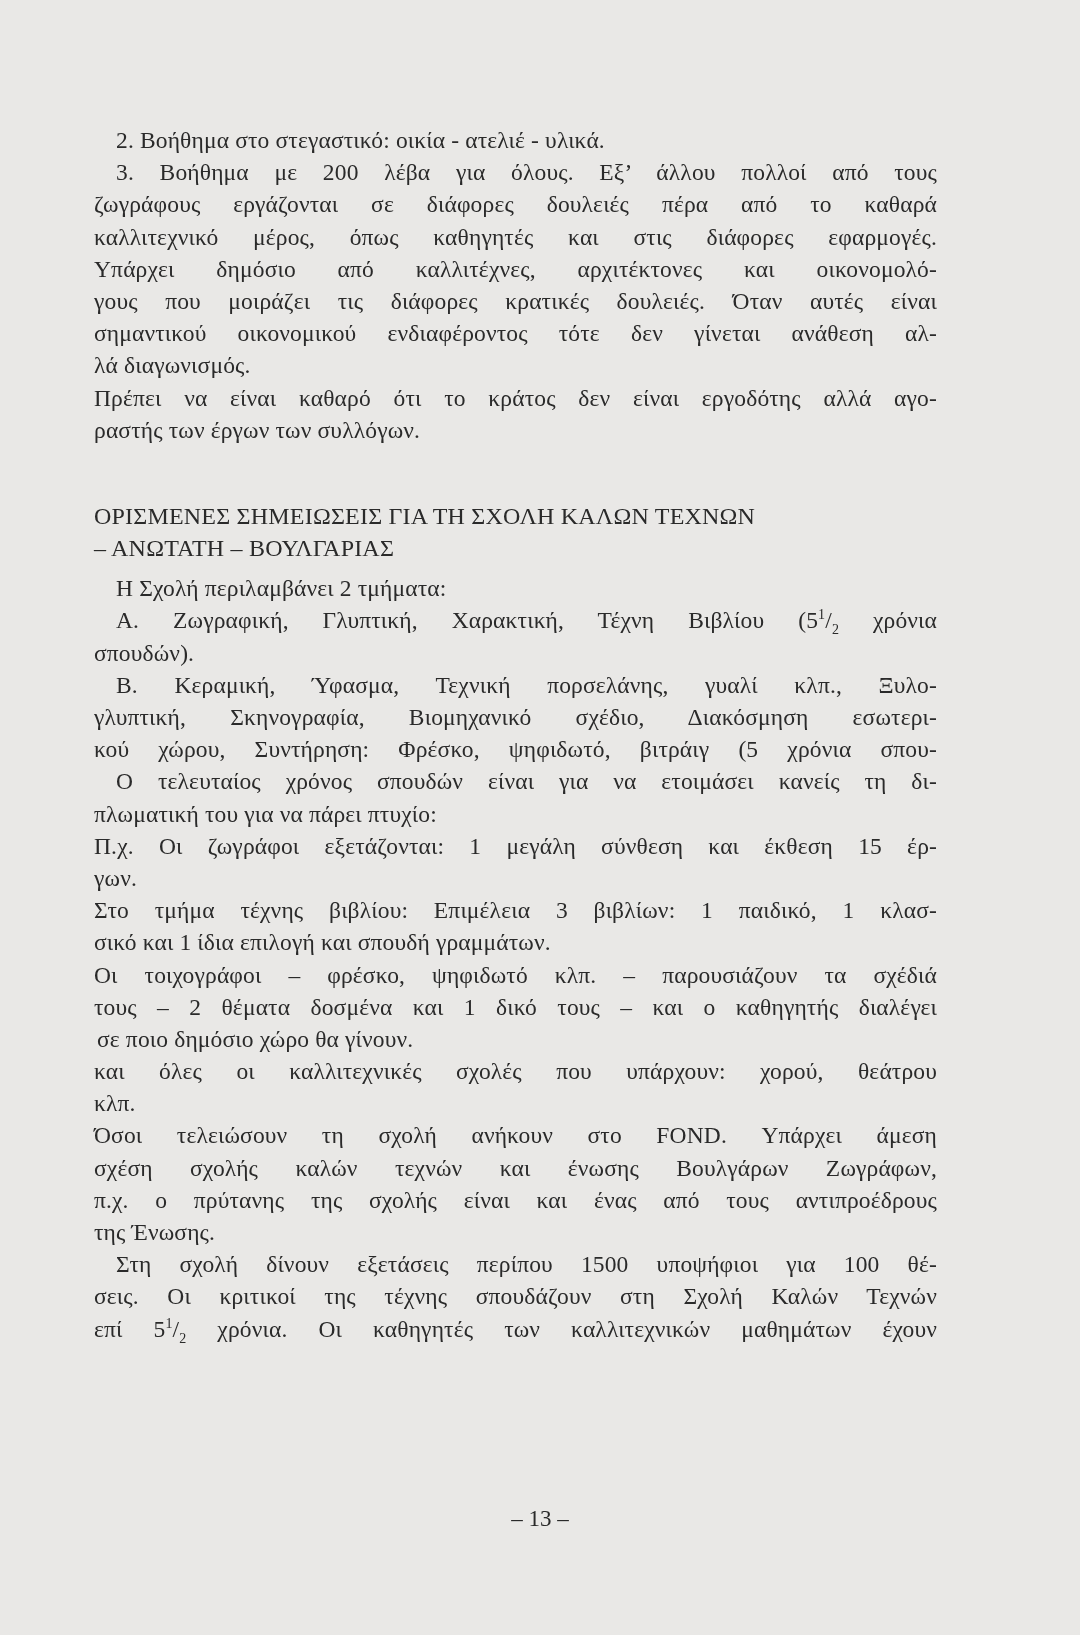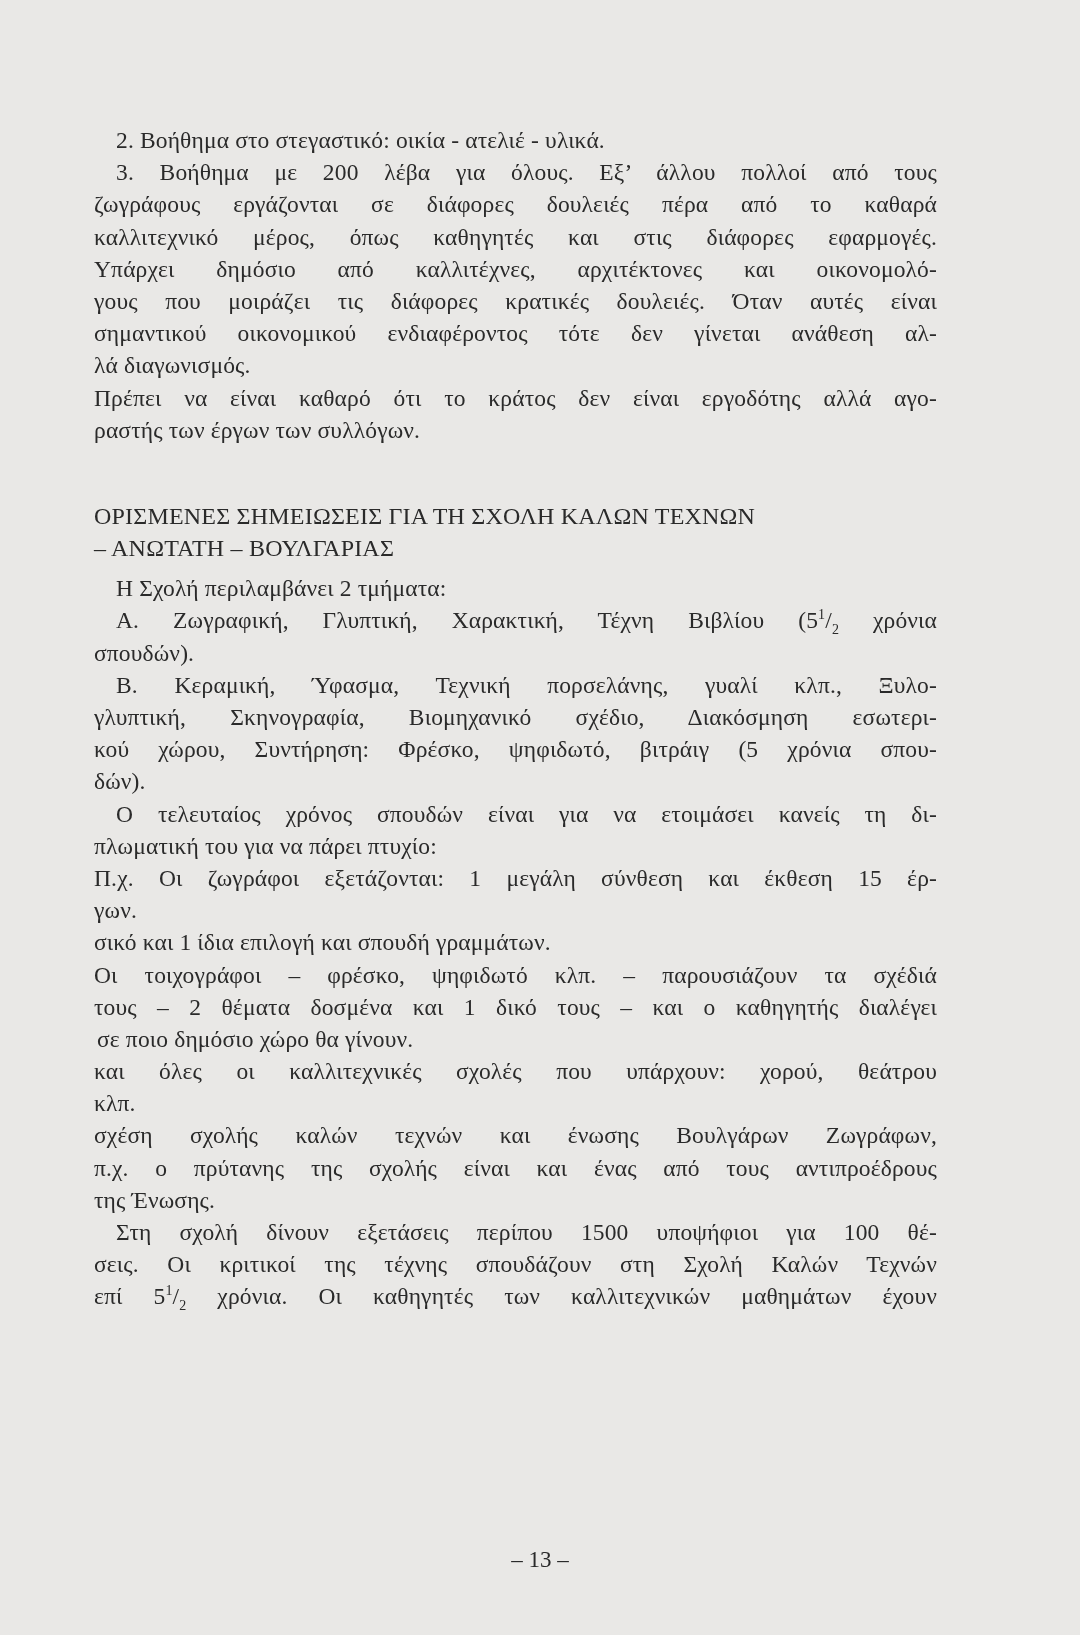--- a/index.html
+++ b/index.html
@@ -33,21 +33,20 @@
   }
   .gap1 { height: 54px; }
   .gap2 { height: 8px; }
   sup, sub { font-size: 14px; line-height: 0; }
   .pageno {
     position: absolute;
     left: 0; width: 1080px;
     top: 1506px;
     text-align: center;
     font-size: 23px;
-    margin-top: 41px;
   }
 </style>
 </head>
 <body>
 
 <div class="page">
 
   <div>
     <span class="line ind">2. Βοήθημα στο στεγαστικό: οικία - ατελιέ - υλικά.</span>
     <span class="line just ind">3. Βοήθημα με 200 λέβα για όλους. Εξ’ άλλου πολλοί από τους</span>
@@ -70,31 +69,32 @@
 
   <div class="gap2"></div>
 
   <div>
     <span class="line ind">Η Σχολή περιλαμβάνει 2 τμήματα:</span>
     <span class="line just ind"><span>Α. Ζωγραφική, Γλυπτική, Χαρακτική, Τέχνη Βιβλίου (5</span><sup>1</sup><span>/</span><sub>2</sub><span> χρόνια</span></span>
     <span class="line">σπουδών).</span>
     <span class="line just ind">Β. Κεραμική, Ύφασμα, Τεχνική πορσελάνης, γυαλί κλπ., Ξυλο-</span>
     <span class="line just">γλυπτική, Σκηνογραφία, Βιομηχανικό σχέδιο, Διακόσμηση εσωτερι-</span>
     <span class="line just">κού χώρου, Συντήρηση: Φρέσκο, ψηφιδωτό, βιτράιγ (5 χρόνια σπου-</span>
-    <span class="line">δών).</span>
     <span class="line just ind">Ο τελευταίος χρόνος σπουδών είναι για να ετοιμάσει κανείς τη δι-</span>
     <span class="line">πλωματική του για να πάρει πτυχίο:</span>
     <span class="line just">Π.χ. Οι ζωγράφοι εξετάζονται: 1 μεγάλη σύνθεση και έκθεση 15 έρ-</span>
     <span class="line">γων.</span>
+    <span class="line just">Στο τμήμα τέχνης βιβλίου: Επιμέλεια 3 βιβλίων: 1 παιδικό, 1 κλασ-</span>
     <span class="line">σικό και 1 ίδια επιλογή και σπουδή γραμμάτων.</span>
     <span class="line just">Οι τοιχογράφοι – φρέσκο, ψηφιδωτό κλπ. – παρουσιάζουν τα σχέδιά</span>
     <span class="line just">τους – 2 θέματα δοσμένα και 1 δικό τους – και ο καθηγητής διαλέγει</span>
     <span class="line ind2">σε ποιο δημόσιο χώρο θα γίνουν.</span>
     <span class="line just">και όλες οι καλλιτεχνικές σχολές που υπάρχουν: χορού, θεάτρου</span>
     <span class="line">κλπ.</span>
+    <span class="line just">Όσοι τελειώσουν τη σχολή ανήκουν στο FOND. Υπάρχει άμεση</span>
     <span class="line just">σχέση σχολής καλών τεχνών και ένωσης Βουλγάρων Ζωγράφων,</span>
     <span class="line just">π.χ. ο πρύτανης της σχολής είναι και ένας από τους αντιπροέδρους</span>
     <span class="line">της Ένωσης.</span>
     <span class="line just ind">Στη σχολή δίνουν εξετάσεις περίπου 1500 υποψήφιοι για 100 θέ-</span>
     <span class="line just">σεις. Οι κριτικοί της τέχνης σπουδάζουν στη Σχολή Καλών Τεχνών</span>
     <span class="line just"><span>επί 5</span><sup>1</sup><span>/</span><sub>2</sub><span> χρόνια. Οι καθηγητές των καλλιτεχνικών μαθημάτων έχουν</span></span>
   </div>
 </div>
 
 <div class="pageno">– 13 –</div>

